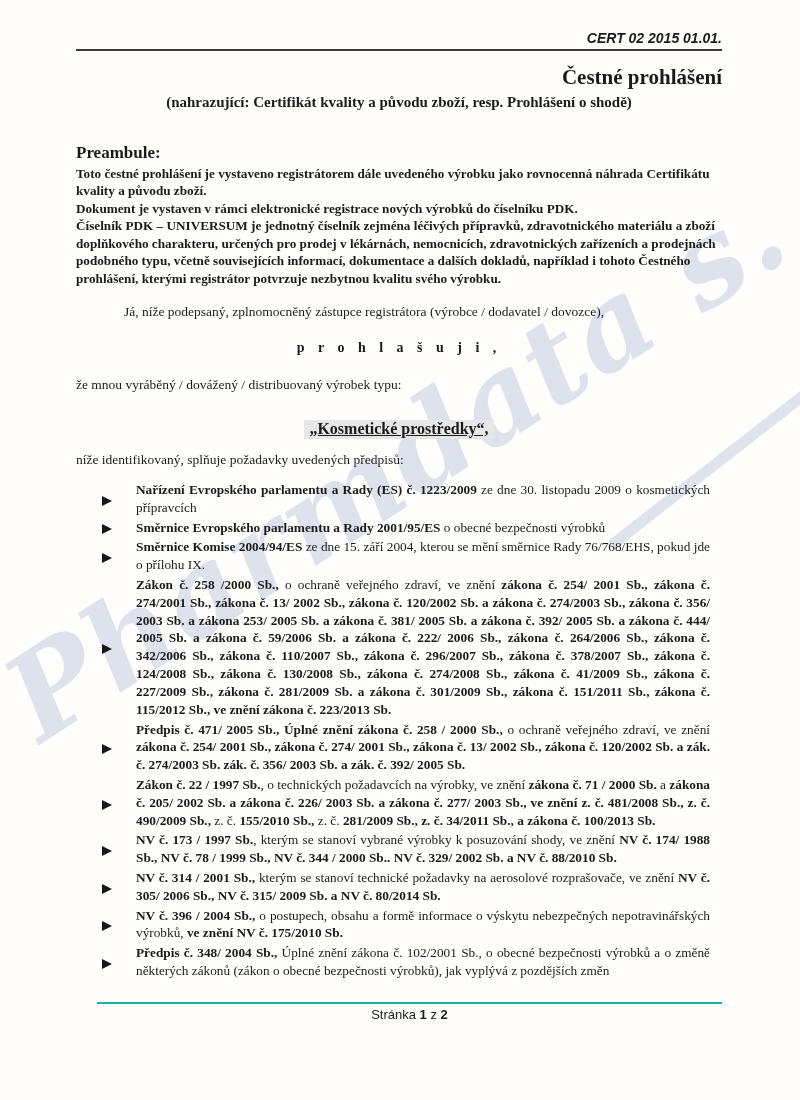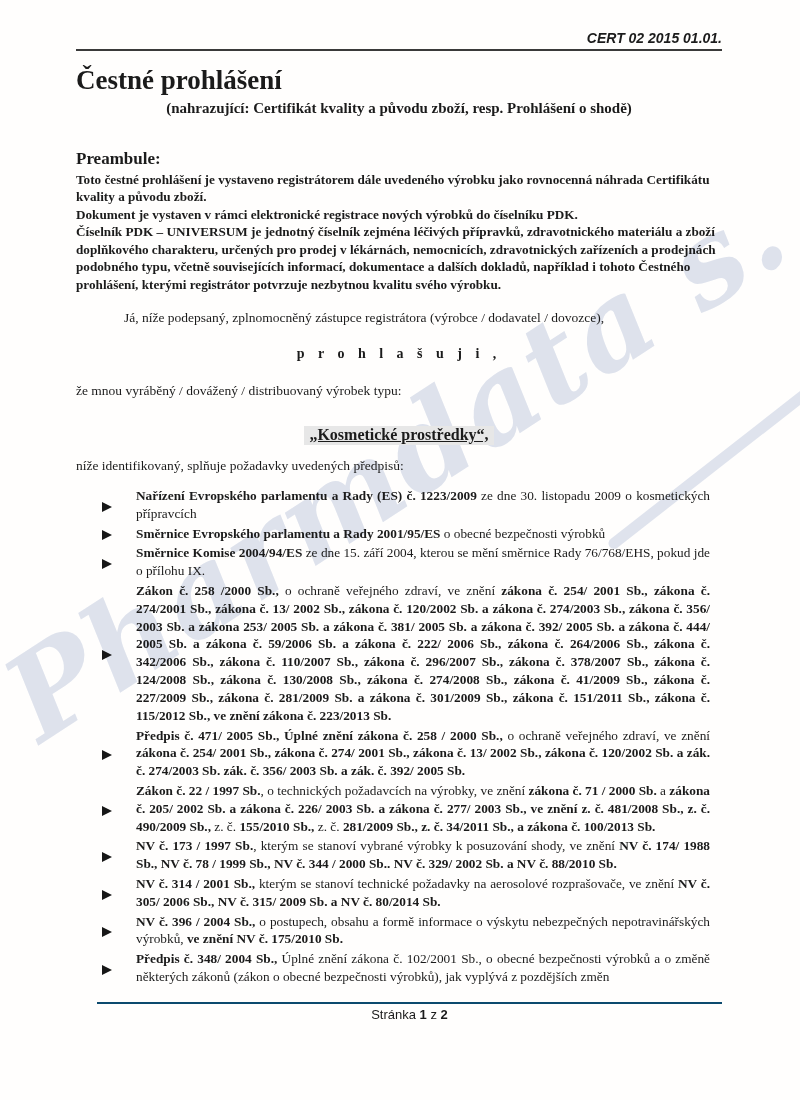--- a/index.html
+++ b/index.html
@@ -29,21 +29,21 @@
   
   .content{position:relative;z-index:1;padding:30px 78px 0 76px;}
   .doc-ref{
     text-align:right;
     font-family:"Liberation Sans", sans-serif;
     font-style:italic;font-weight:600;font-size:14px;
     padding-bottom:3px;
   }
   .top-rule{border:none;border-top:2px solid #3a3a3a;margin:0 0 14px 0;}
   .title{
-    text-align:left;font-size:27px;font-weight:bold;margin:10px 0 2px 0;
+    text-align:right;font-size:21px;font-weight:bold;margin:10px 0 2px 0;
   }
   .subtitle{text-align:center;font-size:15px;font-weight:bold;margin:4px;}
   .preambule-heading{font-size:17px;font-weight:bold;margin:32px 0 2px 0;}
   .preambule-p{font-size:13.2px;font-weight:bold;line-height:1.32;margin:0;}
   .intro{font-size:13.5px;margin:17px 0 16px 0;text-indent:48px;}
   .verb{
     text-align:center;font-size:14px;font-weight:bold;
     letter-spacing:5px;margin:20px 0 0 0;
   }
   .product-line{font-size:13.5px;margin:21px 0 0 0;}
@@ -65,21 +65,21 @@
     width:0;height:0;
     border-left:10px solid #171717;
     border-top:5px solid transparent;
     border-bottom:5px solid transparent;
   }
   .reg-text{flex:1;}
   .reg-text b, .preambule-p b{font-weight:bold;}
   
   .footer{
     position:absolute;left:97px;right:78px;top:1002px;z-index:1;
-    border-top:2px solid #0c4a6e;
+    border-top:2px solid #14b8a6;
     font-family:"Liberation Sans", sans-serif;
     font-size:13px;text-align:center;padding-top:3px;
   }
 </style>
 </head>
 <body>
 
 <div class="page">
 
   <div class="watermark">Pharmdata s. r. o.</div>

